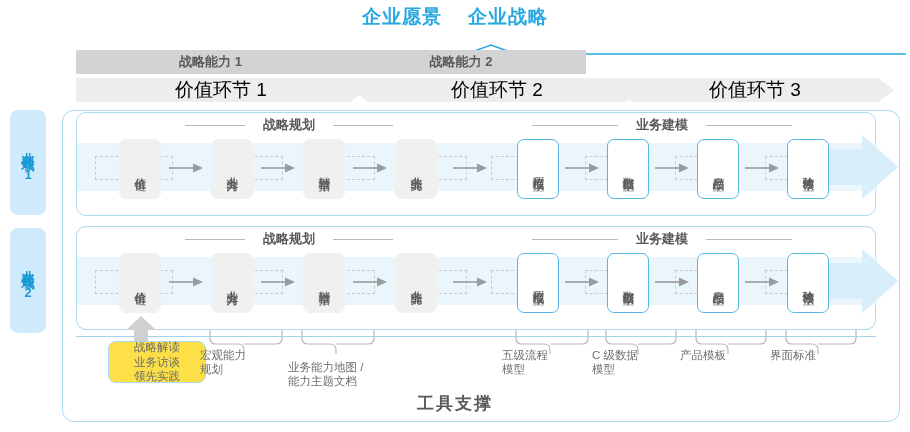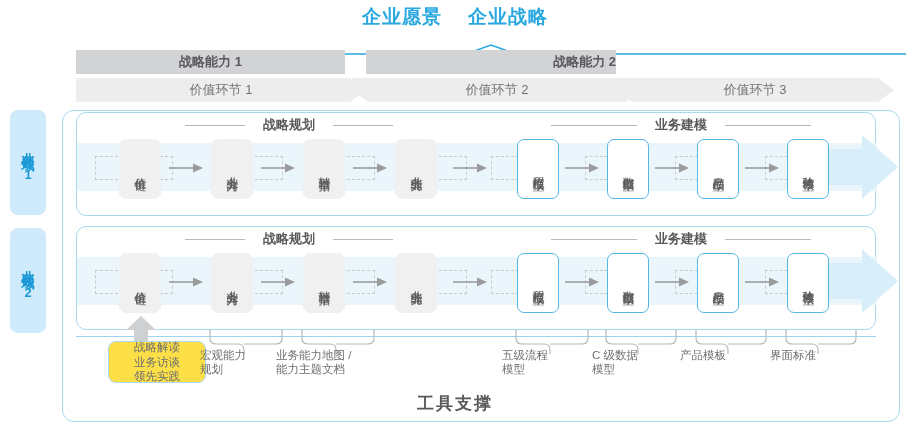--- a/index.html
+++ b/index.html
@@ -21,29 +21,29 @@
   }
 
   
   .cap-band{position:absolute;left:76px;top:50px;width:830px;height:24px;}
   .cap-cell{
     position:absolute;top:0;height:24px;background:#d2d3d5;
     display:flex;align-items:center;justify-content:center;
     font-size:13px;font-weight:bold;color:#58595b;
   }
   .cap-cell.c1{left:0;width:269px;}
-  .cap-cell.c2{left:290px;width:250px;justify-content:flex-end;}
+  .cap-cell.c2{left:260px;width:250px;}
   .cap-cell.c3{left:552px;width:278px;}
 
   
   .vc-band{position:absolute;left:76px;top:78px;width:830px;height:24px;}
   .vc-cell{
     position:absolute;top:0;height:24px;background:#ededee;
     display:flex;align-items:center;justify-content:center;
-    font-size:13px;color:#737373;
+    font-size:19px;color:#000000;
   }
   .vc-cell.v1{left:0;width:290px;
     clip-path:polygon(0 0,274px 0,290px 12px,274px 24px,0 24px);}
   .vc-cell.v2{left:276px;width:290px;
     clip-path:polygon(0 0,274px 0,290px 12px,274px 24px,16px 24px,0 12px);}
   .vc-cell.v3{left:540px;width:278px;
     clip-path:polygon(0 0,262px 0,278px 12px,262px 24px,16px 24px,0 12px);text-align:center;}
   .vc-label{position:relative;}
 
   
@@ -85,21 +85,21 @@
     position:absolute;left:735px;top:22px;width:86px;height:64px;
   }
 
   
   .sec-title{
     position:absolute;top:2px;height:20px;
     display:flex;align-items:center;justify-content:center;gap:18px;
     font-size:13px;font-weight:bold;color:#58595b;
   }
   .sec-title.sp{left:22px;width:380px;}
-  .sec-title.bm{left:424px;width:360px;}
+  .sec-title.bm{left:405px;width:360px;}
   .sec-rule{display:block;width:60px;height:1px;background:#b6b8ba;}
   .sec-rule.long{width:86px;}
 
   
   .dash{
     position:absolute;top:43px;height:24px;
     border:1.2px dashed #c9cacb;box-sizing:border-box;
   }
 
   
@@ -369,21 +369,21 @@
     <polygon points="17,0 32,14 24,14 24,26 10,26 10,14 2,14" fill="#cfd0d2"></polygon>
   </svg>
 
   <div class="tool-box">
     <span>战略解读</span>
     <span>业务访谈</span>
     <span>领先实践</span>
   </div>
 
   <div class="tool-label" style="left:200px;width:96px;">宏观能力<br>规划</div>
-  <div class="tool-label" style="left:276px;width:128px;">业务能力地图 /<br>能力主题文档</div>
+  <div class="tool-label" style="left:288px;width:128px;margin-top:12px;">业务能力地图 /<br>能力主题文档</div>
   <div class="tool-label" style="left:502px;width:96px;">五级流程<br>模型</div>
   <div class="tool-label" style="left:592px;width:96px;">C 级数据<br>模型</div>
   <div class="tool-label" style="left:680px;width:96px;">产品模板</div>
   <div class="tool-label" style="left:770px;width:96px;">界面标准</div>
 
   <div class="tool-support">
     <span>工具支撑</span>
   </div>
 
 </div>

